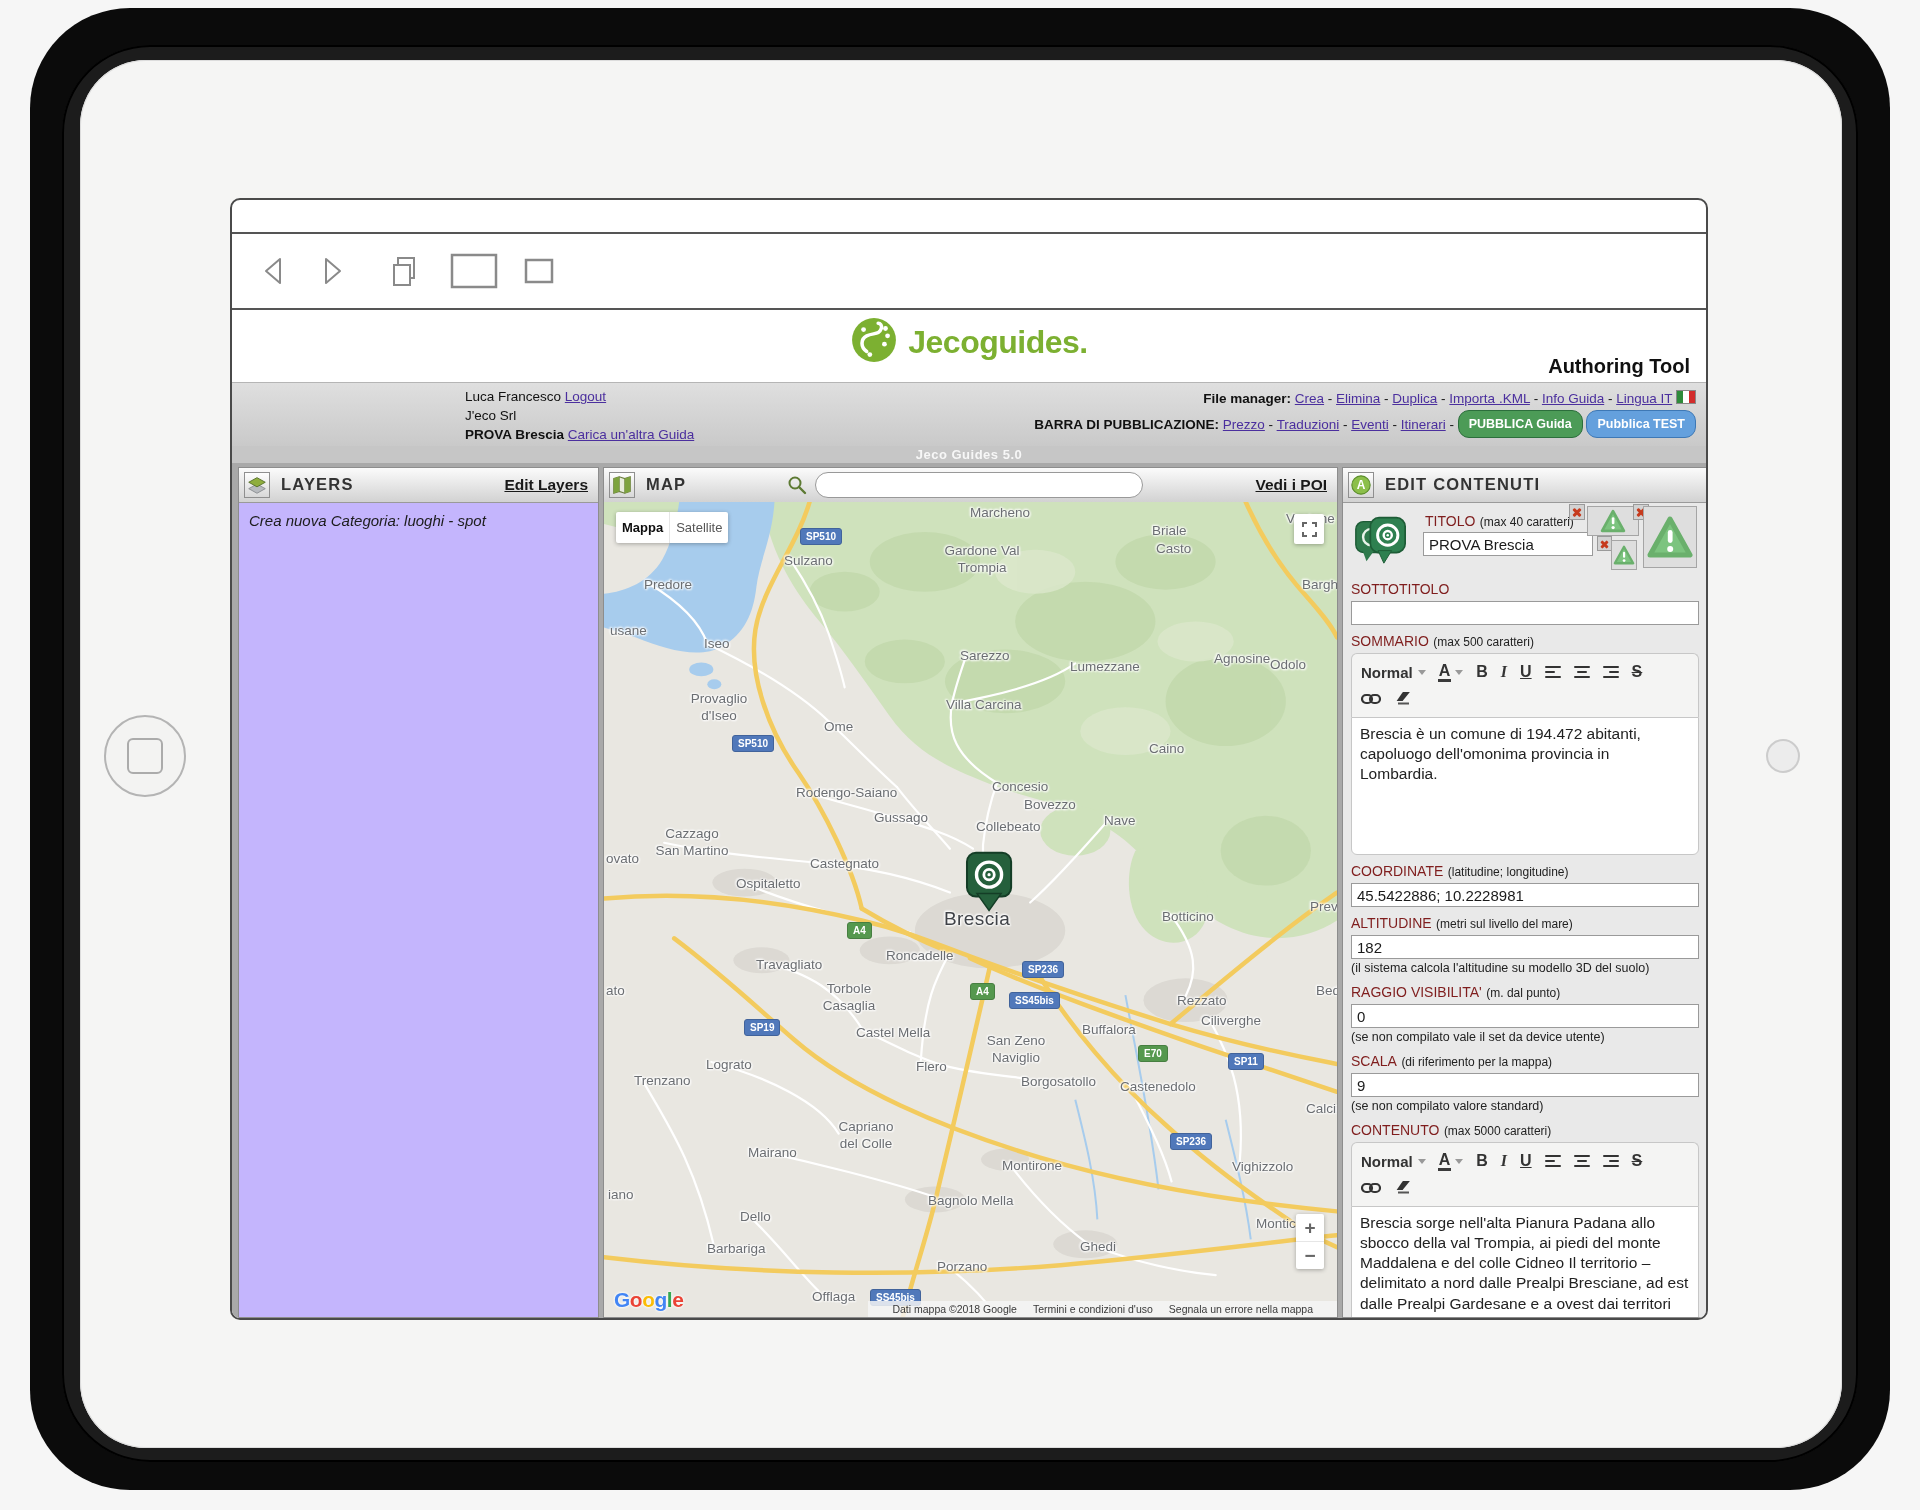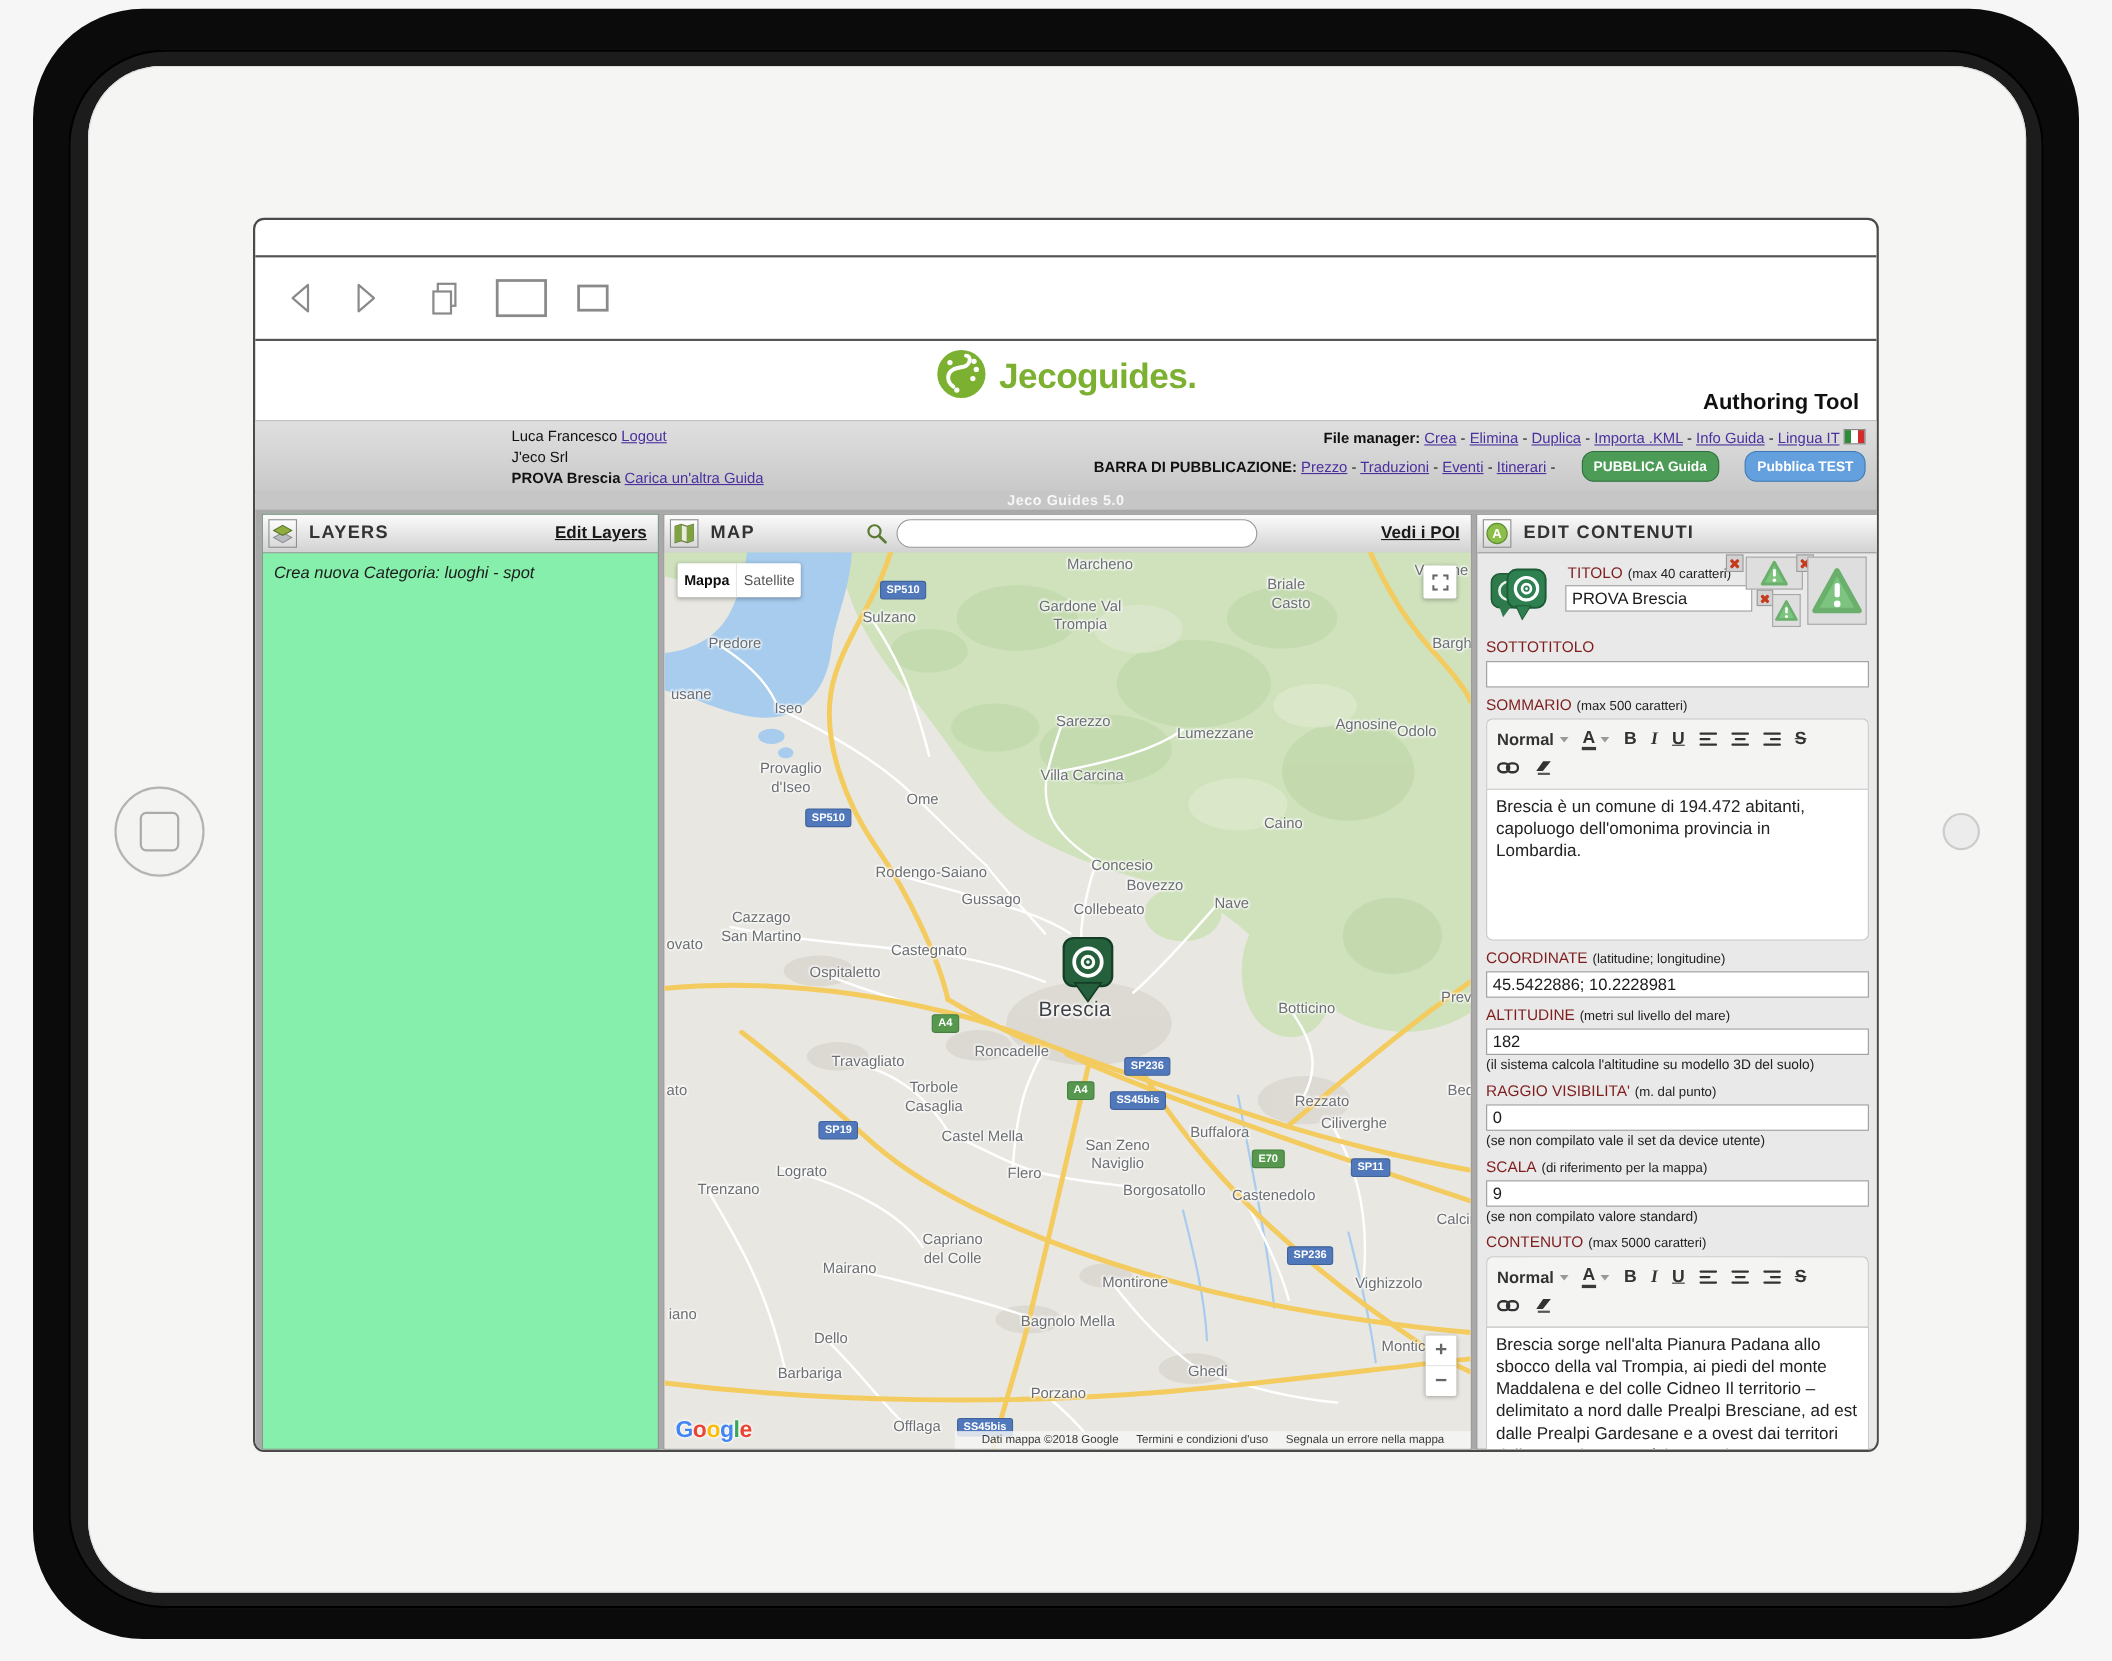--- a/index.html
+++ b/index.html
@@ -30,34 +30,34 @@
   
   .userbar{position:absolute;left:0;top:182px;right:0;height:64px;background:linear-gradient(#dfdfdf,#c9c9c9);border-top:1px solid #b5b5b5;border-bottom:1px solid #ababab;font-size:13.5px;color:#111;}
   .ub-left{position:absolute;left:233px;top:4px;line-height:19px;}
   .ub-right{position:absolute;right:10px;top:5px;text-align:right;line-height:22px;white-space:nowrap;}
   .userbar a{color:#4b2f9e;}
   .b{font-weight:bold;}
   .li-item .sep{color:#111;}
   .linklist .li-item:last-child .sep{display:none;}
   .linklist.keep-trailing .li-item:last-child .sep{display:inline;}
   .flag{display:inline-block;width:18px;height:12px;vertical-align:-1px;border:1px solid #888;background:linear-gradient(90deg,#2e8b3a 33%,#fff 33%,#fff 66%,#d22c2c 66%);}
-  .pillbtn{display:inline-block;padding:2px 10px;border-radius:11px;color:#fff;font-weight:bold;font-size:12.5px;margin-left:20px;vertical-align:1px;cursor:pointer;}
+  .pillbtn{display:inline-block;padding:2px 10px;border-radius:11px;color:#fff;font-weight:bold;font-size:12.5px;margin-left:0;vertical-align:1px;cursor:pointer;}
   .pillbtn.green{background:#4c9b57;border:1.5px solid #2c6e3c;}
   .pillbtn.blue{background:#64a0dd;border:1.5px solid #3e78b5;}
   .versionstrip{position:absolute;left:0;top:246px;right:0;height:17px;background:#c6c6c6;text-align:center;font-size:13px;font-weight:bold;color:rgba(255,255,255,.85);letter-spacing:.5px;line-height:17px;}
 
   
   .workspace{position:absolute;left:0;top:263px;right:0;bottom:0;background:#a9a9a9;}
   .panel{position:absolute;top:4px;bottom:0;border:1px solid #8d8d8d;background:#e9e9e9;box-sizing:border-box;overflow:hidden;}
   .panel-hd{position:relative;height:34px;background:linear-gradient(#fbfbfb,#d2d2d2);border-bottom:1px solid #9a9a9a;}
   .ph-icon{position:absolute;left:5px;top:4px;width:26px;height:26px;border:1px solid #8f8f8f;background:linear-gradient(#fefefe,#d8d8d8);display:flex;align-items:center;justify-content:center;box-sizing:border-box;}
   .ph-title{position:absolute;left:42px;top:7px;font-size:16.5px;font-weight:bold;color:#333;letter-spacing:1.2px;}
   .ph-link{position:absolute;right:10px;top:8px;font-size:15.5px;font-weight:bold;color:#191919;text-decoration:underline;cursor:pointer;}
 
-  .panel.layers{left:6px;width:361px;background:#86efac;}
+  .panel.layers{left:6px;width:361px;background:#c4b5fd;}
   .layers-note{padding:9px 10px;font-size:15px;font-style:italic;color:#1c1c1c;}
 
   .panel.map{left:371px;width:735px;background:#e9e7e1;}
   .map-search{position:absolute;left:211px;top:4px;width:328px;height:26px;border:1.5px solid #999;border-radius:14px;box-sizing:border-box;background:#fff;}
   .map-magnifier{position:absolute;left:182px;top:6px;}
   .map-body{position:absolute;left:0;top:34px;right:0;bottom:0;}
   .map-body svg.basemap{position:absolute;left:0;top:0;width:100%;height:100%;}
   .map-labels,.map-badges{position:absolute;inset:0;pointer-events:none;}
   .mlabel{position:absolute;font-size:13.5px;color:#6b6e72;white-space:pre-line;line-height:17px;
           text-shadow:0 0 3px #fff,0 0 3px #fff,1px 1px 2px #fff,-1px -1px 2px #fff;}

